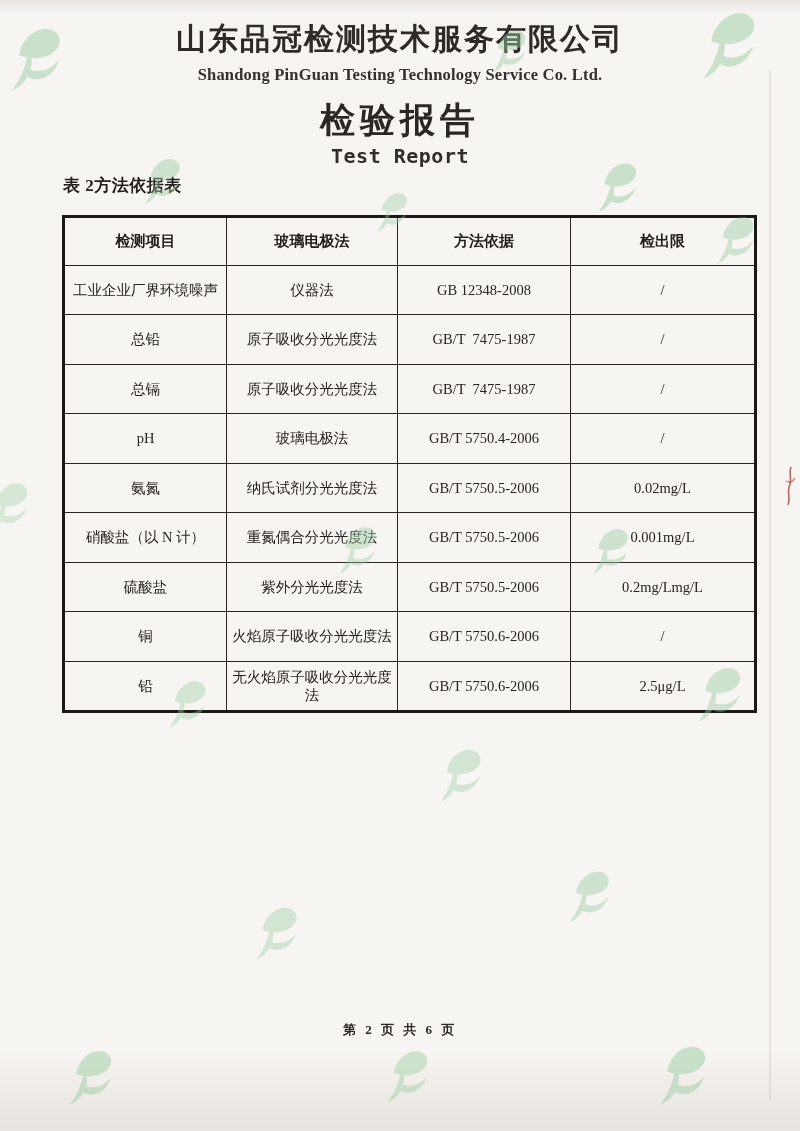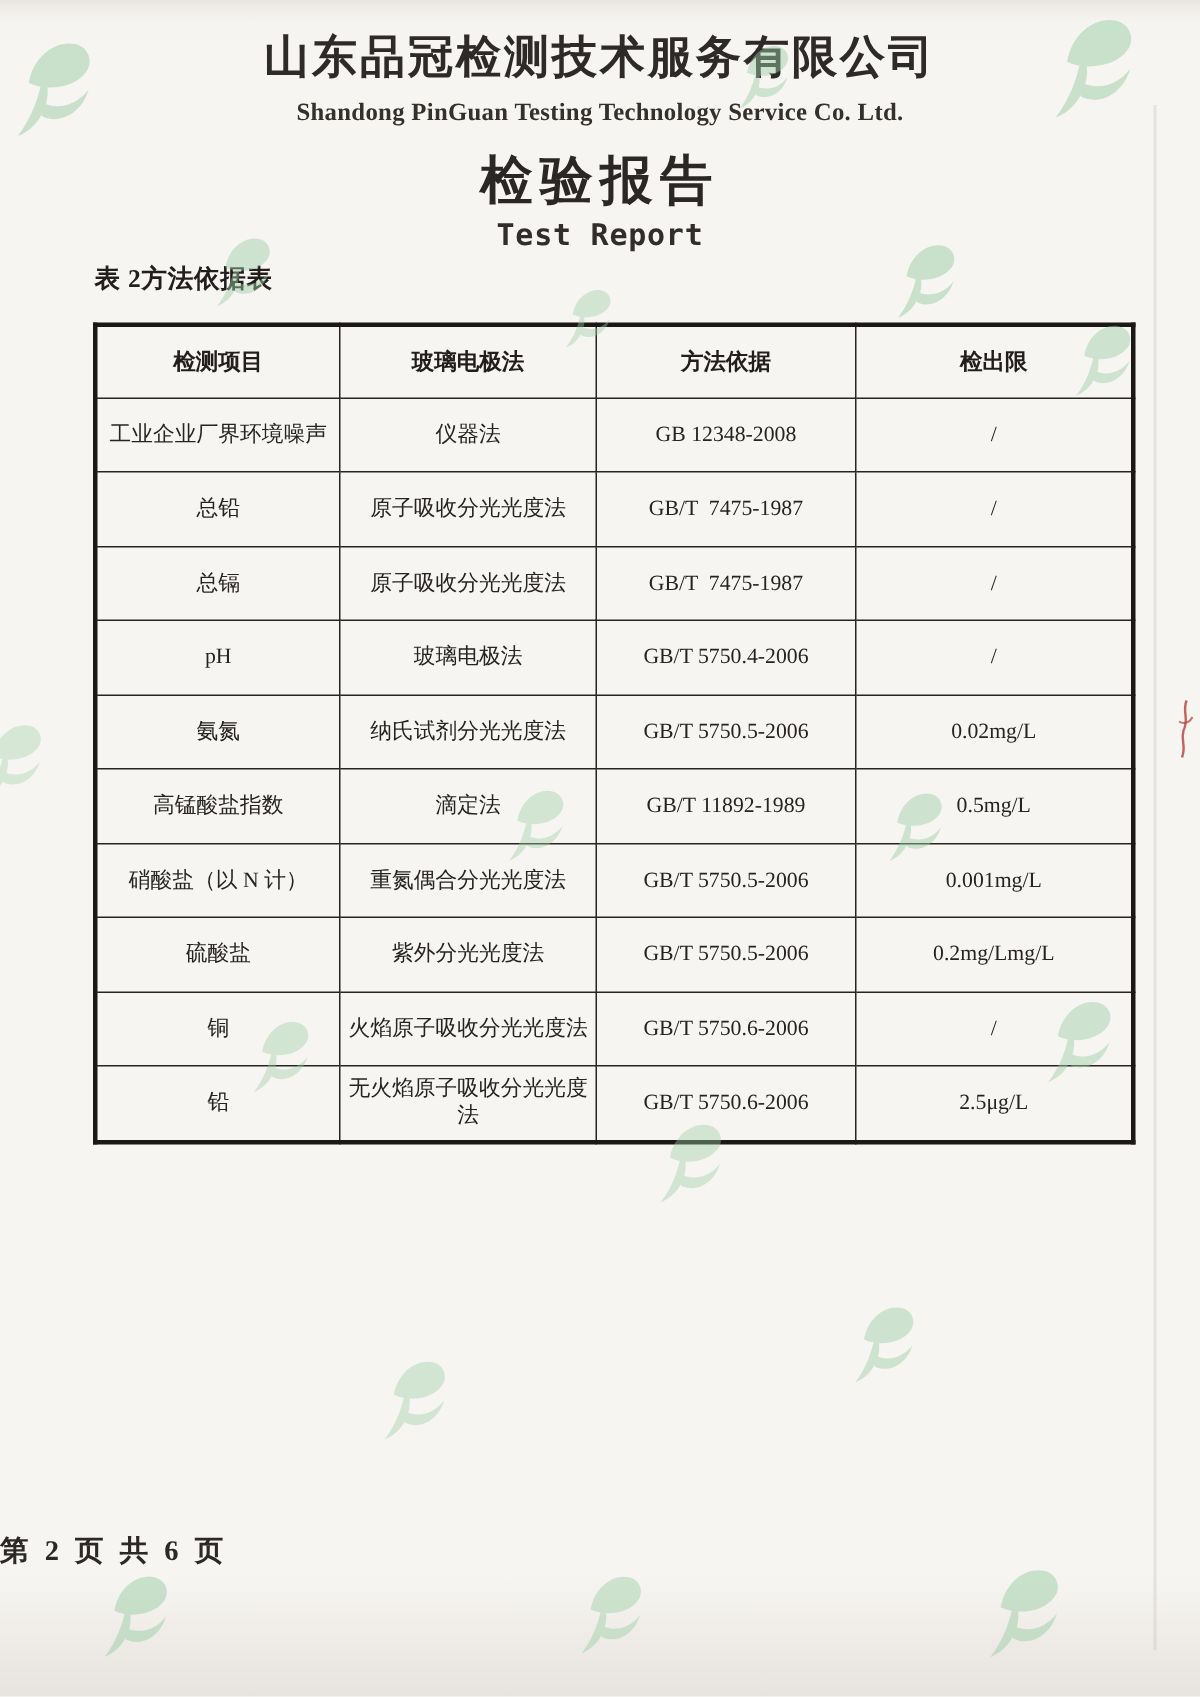--- a/index.html
+++ b/index.html
@@ -67,21 +67,22 @@
   table.methods th {
     height: 43px; font-size: 15px; font-weight: 700; color: #211e1b;
   }
   table.methods td {
     height: 44.5px; font-size: 14.5px; font-weight: 400; color: #262320;
     line-height: 1.25;
   }
   
   .footer {
     position: absolute; left: 0; top: 1021px; width: 800px;
-    font-size: 19px; font-weight: 600; letter-spacing: 3px;
+    text-align: center;
+    font-size: 13px; font-weight: 600; letter-spacing: 3px;
     color: #2b2825; white-space: pre-wrap;
   }
 </style>
 </head>
 <body>
 
 <div class="page">
 
   <svg width="0" height="0" style="position:absolute" aria-hidden="true">
     <defs>
@@ -251,26 +252,20 @@
         </tr>
 
 
         <tr>
           <td>氨氮</td>
           <td>纳氏试剂分光光度法</td>
           <td>GB/T 5750.5-2006</td>
           <td>0.02mg/L</td>
         </tr>
 
-        <tr>
-          <td>高锰酸盐指数</td>
-          <td>滴定法</td>
-          <td>GB/T 11892-1989</td>
-          <td>0.5mg/L</td>
-        </tr>
 
         <tr>
           <td>硝酸盐（以 N 计）</td>
           <td>重氮偶合分光光度法</td>
           <td>GB/T 5750.5-2006</td>
           <td>0.001mg/L</td>
         </tr>
 
         <tr>
           <td>硫酸盐</td>

